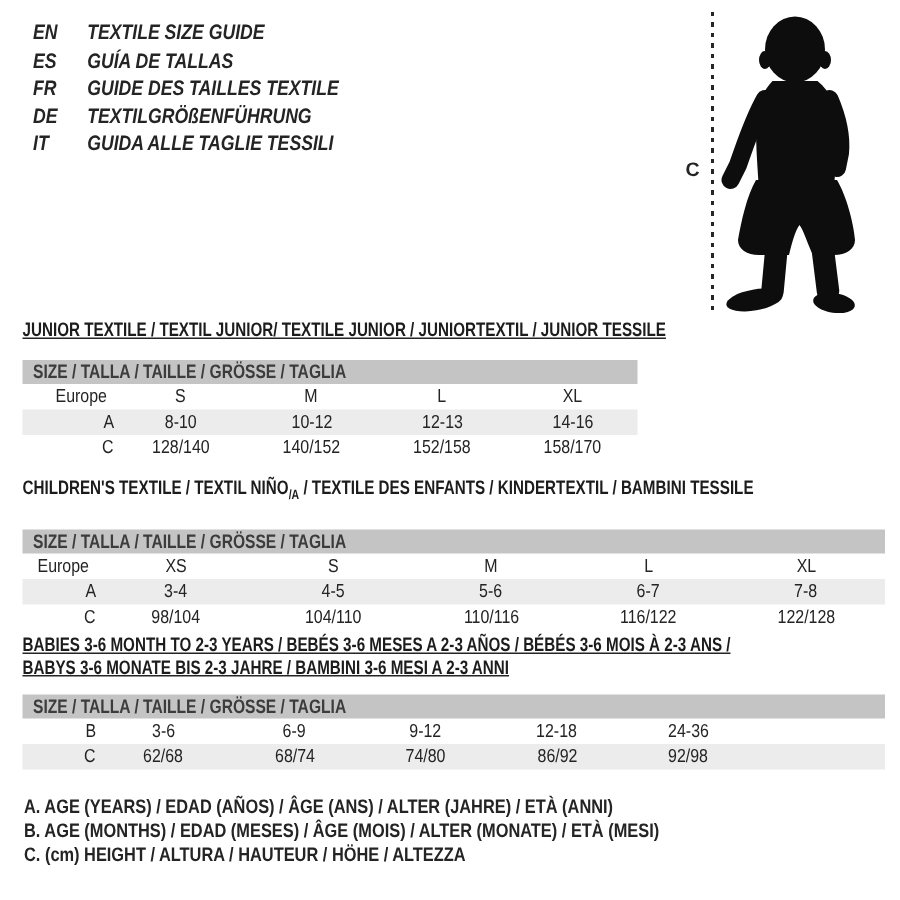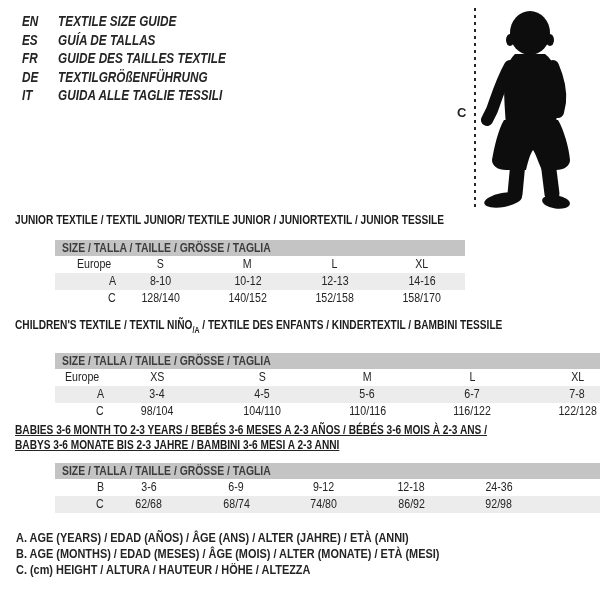--- a/index.html
+++ b/index.html
@@ -30,32 +30,32 @@
     position:absolute;left:474px;top:8px;width:2px;height:202px;
     background:repeating-linear-gradient(to bottom,#262626 0 3px,transparent 3px 7px);
   }
   .height-marker-label{
     position:absolute;left:457px;top:105px;font-size:13px;font-weight:bold;
   }
   .baby-figure{position:absolute;left:480px;top:4px;}
 
   
   .size-section{position:absolute;left:15px;}
-  #section-0{top:212px;width:410px;}
+  #section-0{top:212px;width:410px;text-decoration:underline;}
   #section-1{top:317px;width:575px;}
   #section-2{top:422px;width:575px;text-decoration:underline;}
   .section-title{
     font-size:13px;font-weight:bold;line-height:15px;color:#1c1c1c;
     transform:scaleX(0.78);transform-origin:0 0;white-space:nowrap;
   }
   .section-title sub{font-size:9px;}
   #section-0 .size-table{margin-top:13px;}
   #section-1 .size-table{margin-top:15px;}
   #section-2 .size-table{margin-top:11px;}
-  .size-table{width:100%;margin-left:40px;}
+  .size-table{width:100%;}
   .size-table-header{
     background:var(--bar);color:var(--bar-ink);
     height:16px;line-height:16px;font-size:13px;font-weight:bold;
     padding-left:7px;overflow:hidden;
   }
   .size-table-header span{
     display:inline-block;transform:scaleX(0.8);transform-origin:0 50%;white-space:nowrap;
   }
   .t-row{display:grid;height:17px;line-height:17px;font-size:12.5px;}
   .t-row.shaded{background:var(--shade);}

